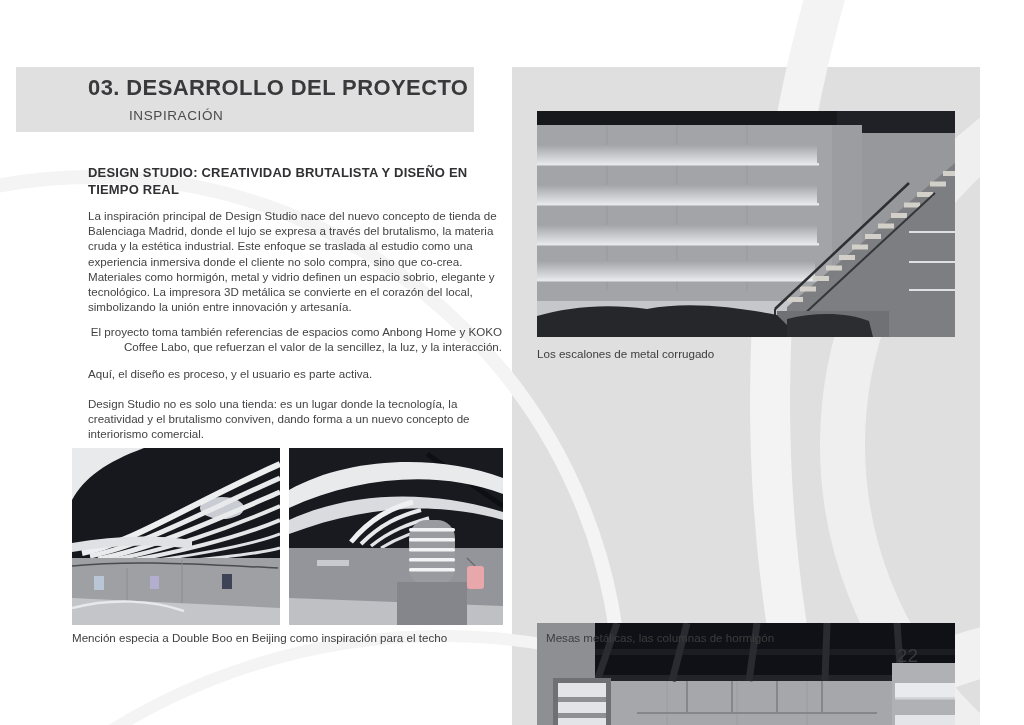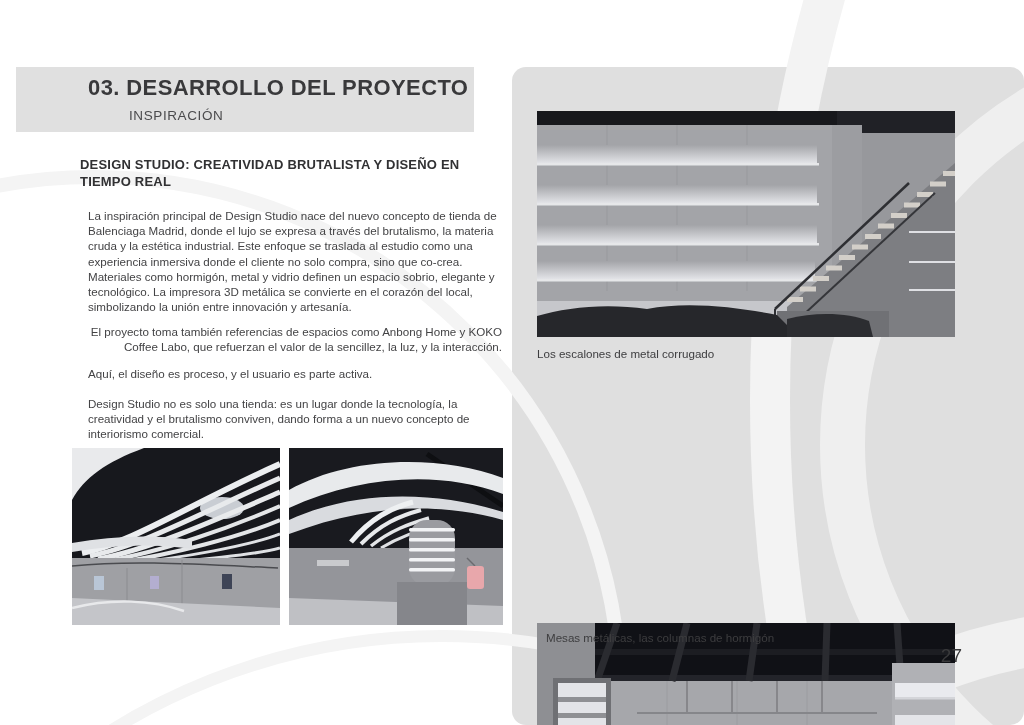--- a/index.html
+++ b/index.html
@@ -19,21 +19,21 @@
     line-height:17px;color:#313133;letter-spacing:.2px;}
   .body-par{left:72px;width:414px;font-size:11.6px;line-height:15.2px;color:#434345;margin:16px;}
   .p1{top:192px;} .p2{top:308px;text-align:right;} .p3{top:350px;} .p4{top:380px;}
   .caption{font-size:11.6px;color:#3d3d3f;white-space:nowrap;}
   .photo-row{left:72px;top:448px;width:431px;height:177px;display:flex;gap:9px;}
   .photo{position:relative;overflow:hidden;background:#9a9b9f;}
   .photo svg{display:block;width:100%;height:100%;}
   .ph-l1{width:208px;height:177px;}
   .ph-l2{width:214px;height:177px;}
   
-  .right-panel{position:absolute;left:512px;top:67px;width:512px;height:658px;background:#dfdfdf;border-radius:14px;}
+  .right-panel{position:absolute;left:512px;top:67px;width:468px;height:658px;background:#dfdfdf;}
   .ph-r{left:25px;width:418px;}
   .ph-r1{top:44px;height:226px;}
   .ph-r2{top:330px;height:230px;}
   .cap-r1{left:25px;top:280px;}
   .cap-r2{left:34px;top:564px;}
   .page-number{right:62px;top:578px;font-size:19px;color:#39393b;}
   .cap-left{left:72px;top:631px;}
 </style>
 </head>
 <body>
@@ -156,29 +156,29 @@
           <polygon points="255,132 352,128 370,140 268,145" fill="#c0c1c5"></polygon>
           <polygon points="268,145 370,140 370,198 270,202" fill="#43444a"></polygon>
           <polygon points="255,132 268,145 270,202 257,184" fill="#35363b"></polygon>
           <line x1="270" y1="170" x2="370" y2="166" stroke="#7e7f83" stroke-width="2"></line>
         </g>
         <path d="M330,230 L330,196 C355,188 392,190 418,200 L418,230 Z" fill="#17181c"></path>
       </svg>
     </figure>
     <div class="z caption cap-r2">Mesas metálicas, las columnas de hormigón</div>
 
-    <div class="z page-number">27</div>
+    <div class="z page-number">22</div>
   </aside>
 
   <header class="title-bar">
     <h1 class="doc-title" style="margin:0;">03. DESARROLLO DEL PROYECTO</h1>
     <div class="doc-subtitle">INSPIRACIÓN</div>
   </header>
 
-  <h2 class="z section-heading" style="margin:8px;">DESIGN STUDIO: CREATIVIDAD BRUTALISTA Y DISEÑO EN TIEMPO REAL</h2>
+  <h2 class="z section-heading" style="margin:16px;">DESIGN STUDIO: CREATIVIDAD BRUTALISTA Y DISEÑO EN TIEMPO REAL</h2>
 
   <p class="z body-par p1">La inspiración principal de Design Studio nace del nuevo concepto de tienda de Balenciaga Madrid, donde el lujo se expresa a través del brutalismo, la materia cruda y la estética industrial. Este enfoque se traslada al estudio como una experiencia inmersiva donde el cliente no solo compra, sino que co-crea. Materiales como hormigón, metal y vidrio definen un espacio sobrio, elegante y tecnológico. La impresora 3D metálica se convierte en el corazón del local, simbolizando la unión entre innovación y artesanía.</p>
   <p class="z body-par p2">El proyecto toma también referencias de espacios como Anbong Home y KOKO Coffee Labo, que refuerzan el valor de la sencillez, la luz, y la interacción.</p>
   <p class="z body-par p4">Design Studio no es solo una tienda: es un lugar donde la tecnología, la creatividad y el brutalismo conviven, dando forma a un nuevo concepto de interiorismo comercial.</p>
   <p class="z body-par p3">Aquí, el diseño es proceso, y el usuario es parte activa.</p>
 
   <div class="z photo-row">
     <figure class="photo ph-l1" style="margin:0;">
       <svg viewBox="0 0 208 177" preserveAspectRatio="none">
         <rect width="208" height="177" fill="#9fa0a4"></rect>
@@ -226,14 +226,15 @@
           <rect x="120" y="110" width="46" height="3.5" rx="1.5" fill="#f2f3f5"></rect>
           <rect x="120" y="120" width="46" height="3.5" rx="1.5" fill="#f2f3f5"></rect>
           <rect x="108" y="134" width="70" height="43" fill="#85868b"></rect>
         </g>
         <line x1="178" y1="110" x2="186" y2="118" stroke="#6a6b6f" stroke-width="1.5"></line>
         <rect x="178" y="118" width="17" height="23" rx="3" fill="#e8a7ab"></rect>
       </svg>
     </figure>
   </div>
 
+  <div class="z caption cap-left">Mención especia a Double Boo en Beijing como inspiración para el techo</div>
 
 </div>
 
 </body></html>

